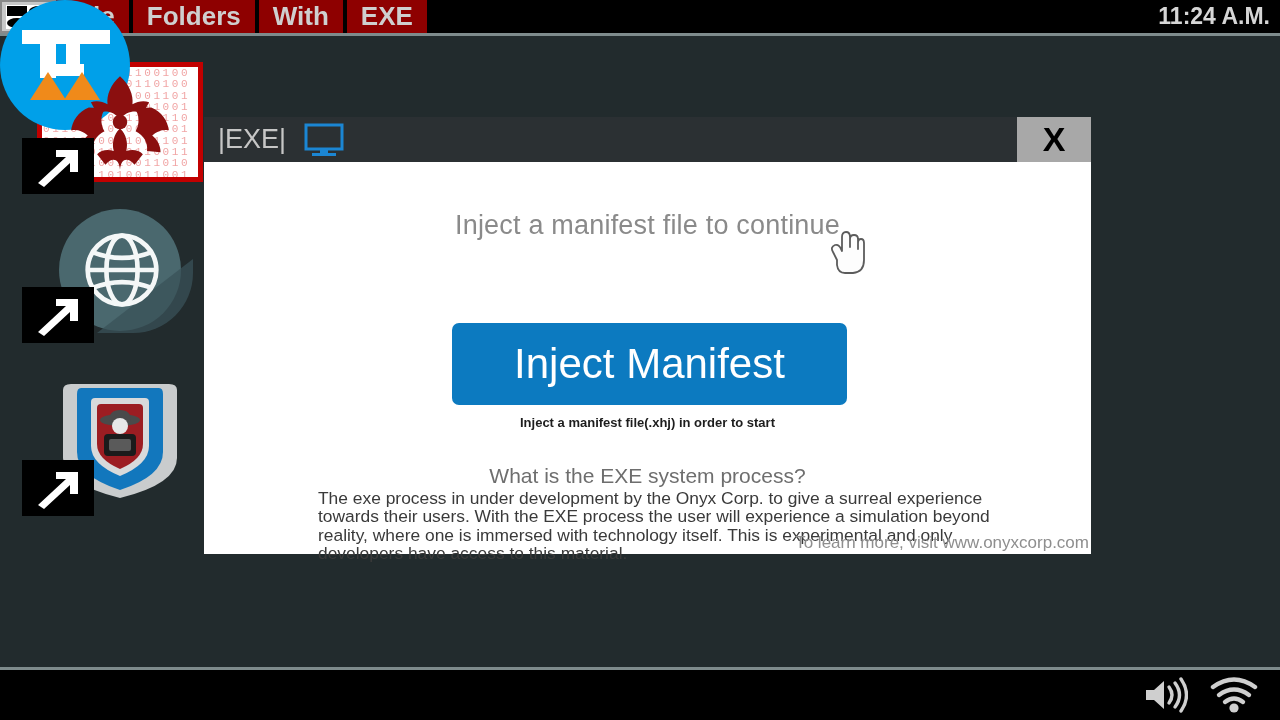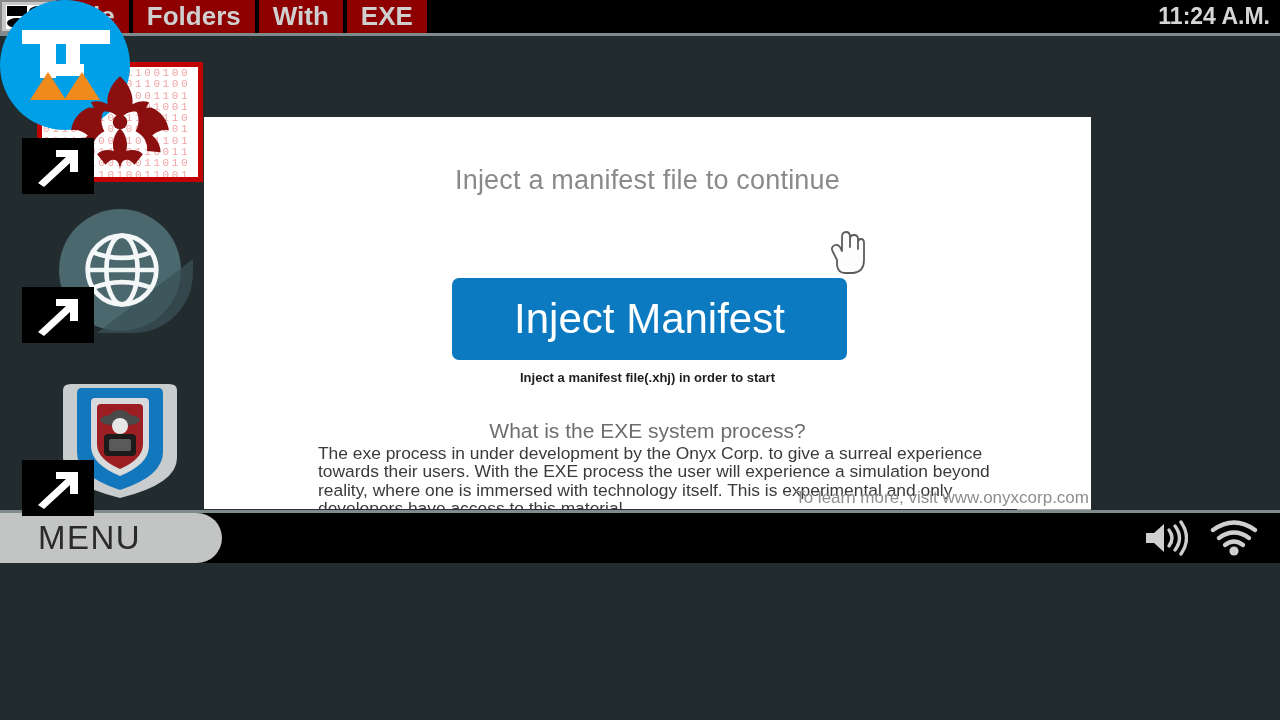--- a/index.html
+++ b/index.html
@@ -2,21 +2,21 @@
 <html><head>
 <meta charset="utf-8">
 <style>
   * { box-sizing: border-box; margin: 0; padding: 0; }
   html, body {
     width: 1280px; height: 720px;
     overflow: hidden;
     background: #222b2d;
     font-family: "Liberation Sans", sans-serif;
   }
-  #screen { position: relative; width: 1280px; height: 563px; background: #222b2d; }
+  #screen { position: relative; width: 1280px; height: 720px; background: #222b2d; }
 
   
   #menubar {
     position: absolute; top: 0; left: 0; width: 1280px; height: 33px;
     background: #000; display: flex; align-items: stretch;
   }
   #menubar::after {
     content: ""; position: absolute; left: 0; bottom: -3px; width: 1280px; height: 3px;
     background: #7e8b8c;
   }
@@ -252,50 +252,49 @@
         <rect x="66" y="30" width="14" height="46" fill="#fff"></rect>
         <rect x="76" y="30" width="34" height="14" fill="#fff"></rect>
         <rect x="56" y="64" width="28" height="12" fill="#fff"></rect>
         <path d="M30 100 L48 72 L66 100 Z" fill="#f08a1a"></path>
         <path d="M64 100 L82 72 L100 100 Z" fill="#f08a1a"></path>
       </svg>
     </div>
   </div>
 
   <div id="window">
-    <div id="window-body">
-      <div id="dialog-heading">Inject a manifest file to continue</div>
-
-      <div id="inject-btn">Inject Manifest</div>
-
-      <div id="inject-hint">Inject a manifest file(.xhj) in order to start</div>
-
-      <div id="about-heading">What is the EXE system process?</div>
-      <div id="about-body">The exe process in under development by the Onyx Corp. to give a surreal experience towards their users. With the EXE process the user will experience a simulation beyond reality, where one is immersed with technology itself. This is experimental and only developers have access to this material.</div>
-
-      <div id="learn-more">To learn more, visit www.onyxcorp.com</div>
-    </div>
-
     <div id="titlebar">
       <div id="title-text">|EXE|</div>
       <svg id="title-monitor" viewBox="0 0 40 34">
         <rect x="2" y="2" width="36" height="24" fill="none" stroke="#1b86d4" stroke-width="3"></rect>
         <rect x="16" y="26" width="8" height="4" fill="#1b86d4"></rect>
         <rect x="8" y="30" width="24" height="3" fill="#1b86d4"></rect>
       </svg>
       <div id="btn-close">X</div>
     </div>
+
+    <div id="window-body">
+      <div id="dialog-heading">Inject a manifest file to continue</div>
+
+      <div id="inject-btn">Inject Manifest</div>
+
+      <div id="inject-hint">Inject a manifest file(.xhj) in order to start</div>
+
+      <div id="about-heading">What is the EXE system process?</div>
+      <div id="about-body">The exe process in under development by the Onyx Corp. to give a surreal experience towards their users. With the EXE process the user will experience a simulation beyond reality, where one is immersed with technology itself. This is experimental and only developers have access to this material.</div>
+
+      <div id="learn-more">To learn more, visit www.onyxcorp.com</div>
+    </div>
   </div>
 
   <svg id="cursor" viewBox="0 0 42 46">
     <path d="M14 30 L10 22 Q7 17 12 15 Q16 14 18 19 L19 21 L19 7 Q19 2 23 2 Q27 2 27 7 L27 17 L27 9 Q27 5 31 5 Q35 5 35 9 L35 19 L35 13 Q35 9 38 9 Q41 9 41 13 L41 30 Q41 42 30 43 L22 43 Q15 43 14 35 Z" fill="#fdfdfd" stroke="#5c5c5c" stroke-width="1.8" stroke-linejoin="round"></path>
   </svg>
 
   <div id="taskbar">
-    <div id="menu-button">MENU</div>
     <div class="tray">
       <svg width="46" height="38" viewBox="0 0 46 38">
         <path d="M4 14 L12 14 L22 5 L22 33 L12 24 L4 24 Z" fill="#cfcfcf"></path>
         <path d="M27 11 Q33 19 27 27" fill="none" stroke="#cfcfcf" stroke-width="3.4" stroke-linecap="round"></path>
         <path d="M33 7 Q42 19 33 31" fill="none" stroke="#cfcfcf" stroke-width="3.4" stroke-linecap="round"></path>
         <path d="M39 3 Q50 19 39 35" fill="none" stroke="#cfcfcf" stroke-width="3.4" stroke-linecap="round"></path>
       </svg>
       <svg width="48" height="38" viewBox="0 0 48 38">
         <path d="M3 11 Q24 -4 45 11" fill="none" stroke="#cfcfcf" stroke-width="4.4" stroke-linecap="round"></path>
         <path d="M9 19 Q24 8 39 19" fill="none" stroke="#cfcfcf" stroke-width="4.4" stroke-linecap="round"></path>

